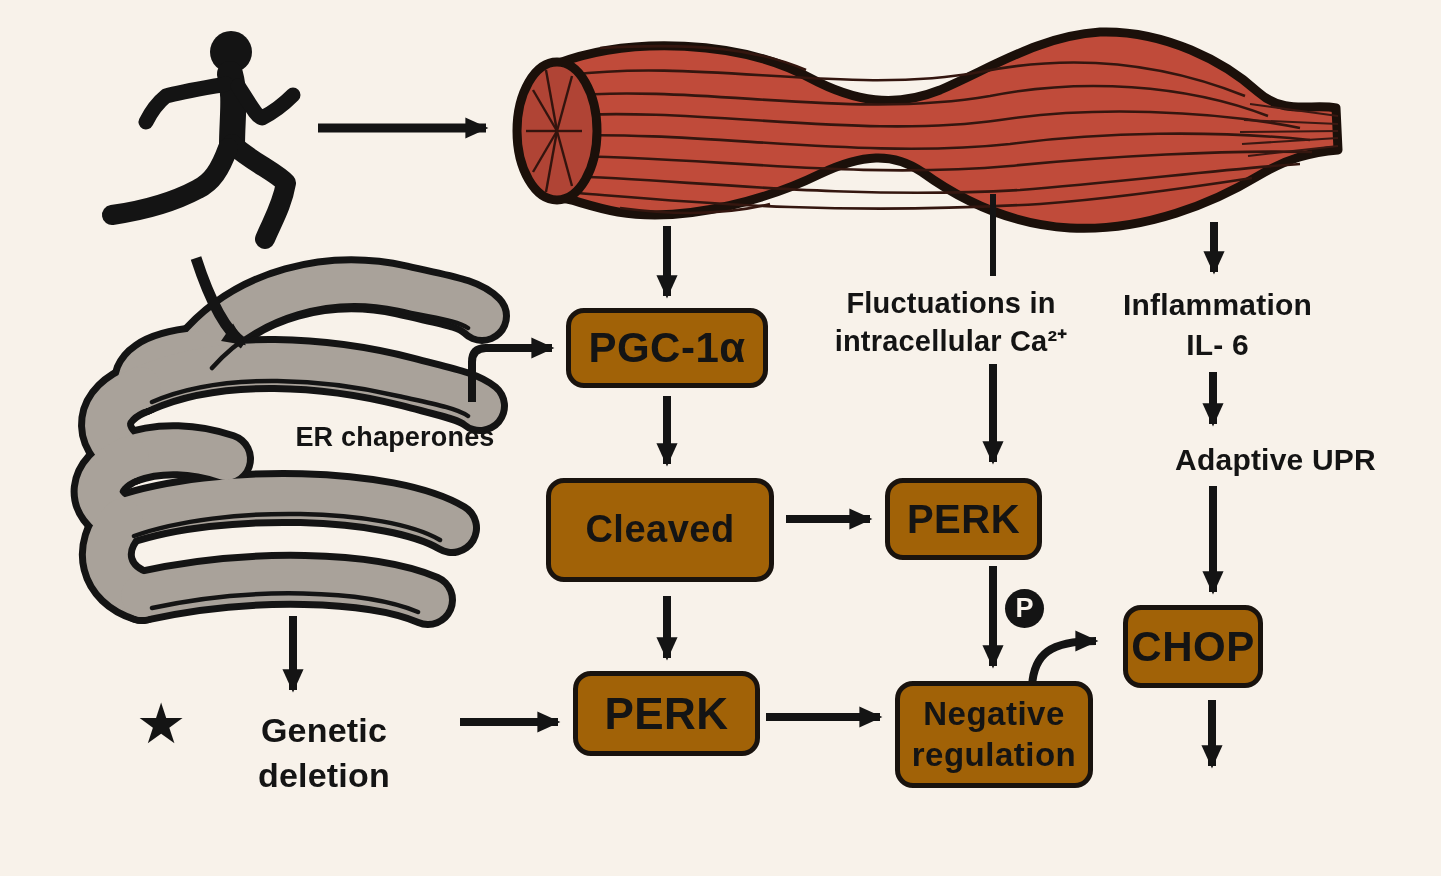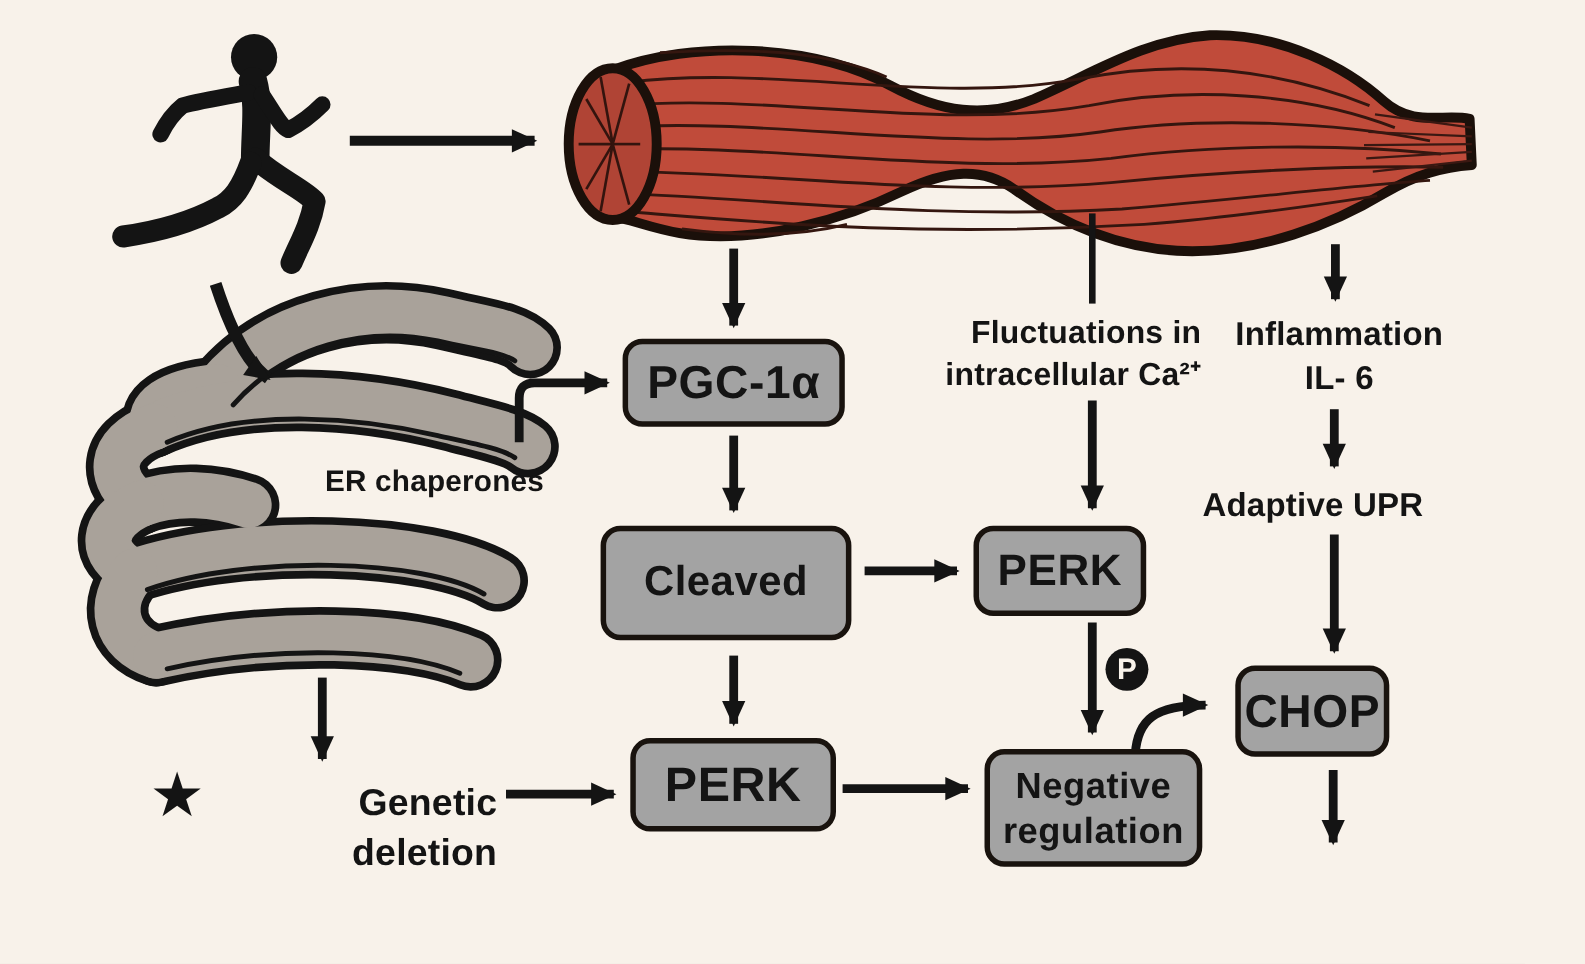--- a/index.html
+++ b/index.html
@@ -5,21 +5,21 @@
   html,body{margin:0;padding:0;}
   body{font-family:"Liberation Sans", sans-serif; background:#e9e4de;}
   #stage{
     position:relative; width:1441px; height:876px;
     background:#f8f2ea; overflow:hidden; color:#141414;
   }
   #artwork{position:absolute; left:0; top:0;}
   .box{
     position:absolute; box-sizing:border-box;
     border:5px solid #19130e; border-radius:18px;
-    background:#a3a3a3;
+    background:#a16207;
     display:flex; flex-direction:column; align-items:center; justify-content:center;
     text-align:center; font-weight:bold; color:#141414;
     letter-spacing:0.5px;
   }
   .label{
     position:absolute; color:#141414; font-weight:bold; text-align:center;
     letter-spacing:0.2px; line-height:1.32;
   }
   .badge{
     position:absolute; background:#141414; color:#f8f2ea;
@@ -176,31 +176,31 @@
     <span>Negative</span>
     <span>regulation</span>
   </div>
 
   <div class="box" style="left:1123px; top:605px; width:140px; height:83px; font-size:42px;">
     <span>CHOP</span>
   </div>
 
   <div class="label" style="left:260px; top:420px; width:270px; font-size:27px;">ER chaperones</div>
 
-  <div class="label" style="left:810px; top:284px; width:282px; font-size:29px;text-align:right;">
+  <div class="label" style="left:810px; top:284px; width:282px; font-size:29px;">
     <div>Fluctuations in</div>
     <div>intracellular Ca²⁺</div>
   </div>
 
   <div class="label" style="left:1095px; top:285px; width:245px; font-size:30px;">
     <div>Inflammation</div>
     <div>IL- 6</div>
   </div>
 
-  <div class="label" style="left:1071px; top:440px; width:245px; font-size:30px;">Adaptive UPR</div>
-
-  <div class="label" style="left:196px; top:708px; width:256px; font-size:34px; text-align:right;">Genetic deletion</div>
+  <div class="label" style="left:1153px; top:440px; width:245px; font-size:30px;">Adaptive UPR</div>
+
+  <div class="label" style="left:196px; top:708px; width:256px; font-size:34px; text-align:center;">Genetic deletion</div>
 
   <span class="star" style="left:136px; top:696px;">★</span>
 
   <div class="badge" style="left:1005px; top:589px; width:39px; height:39px; font-size:27px;">P</div>
 
 </div>
 
 </body></html>

